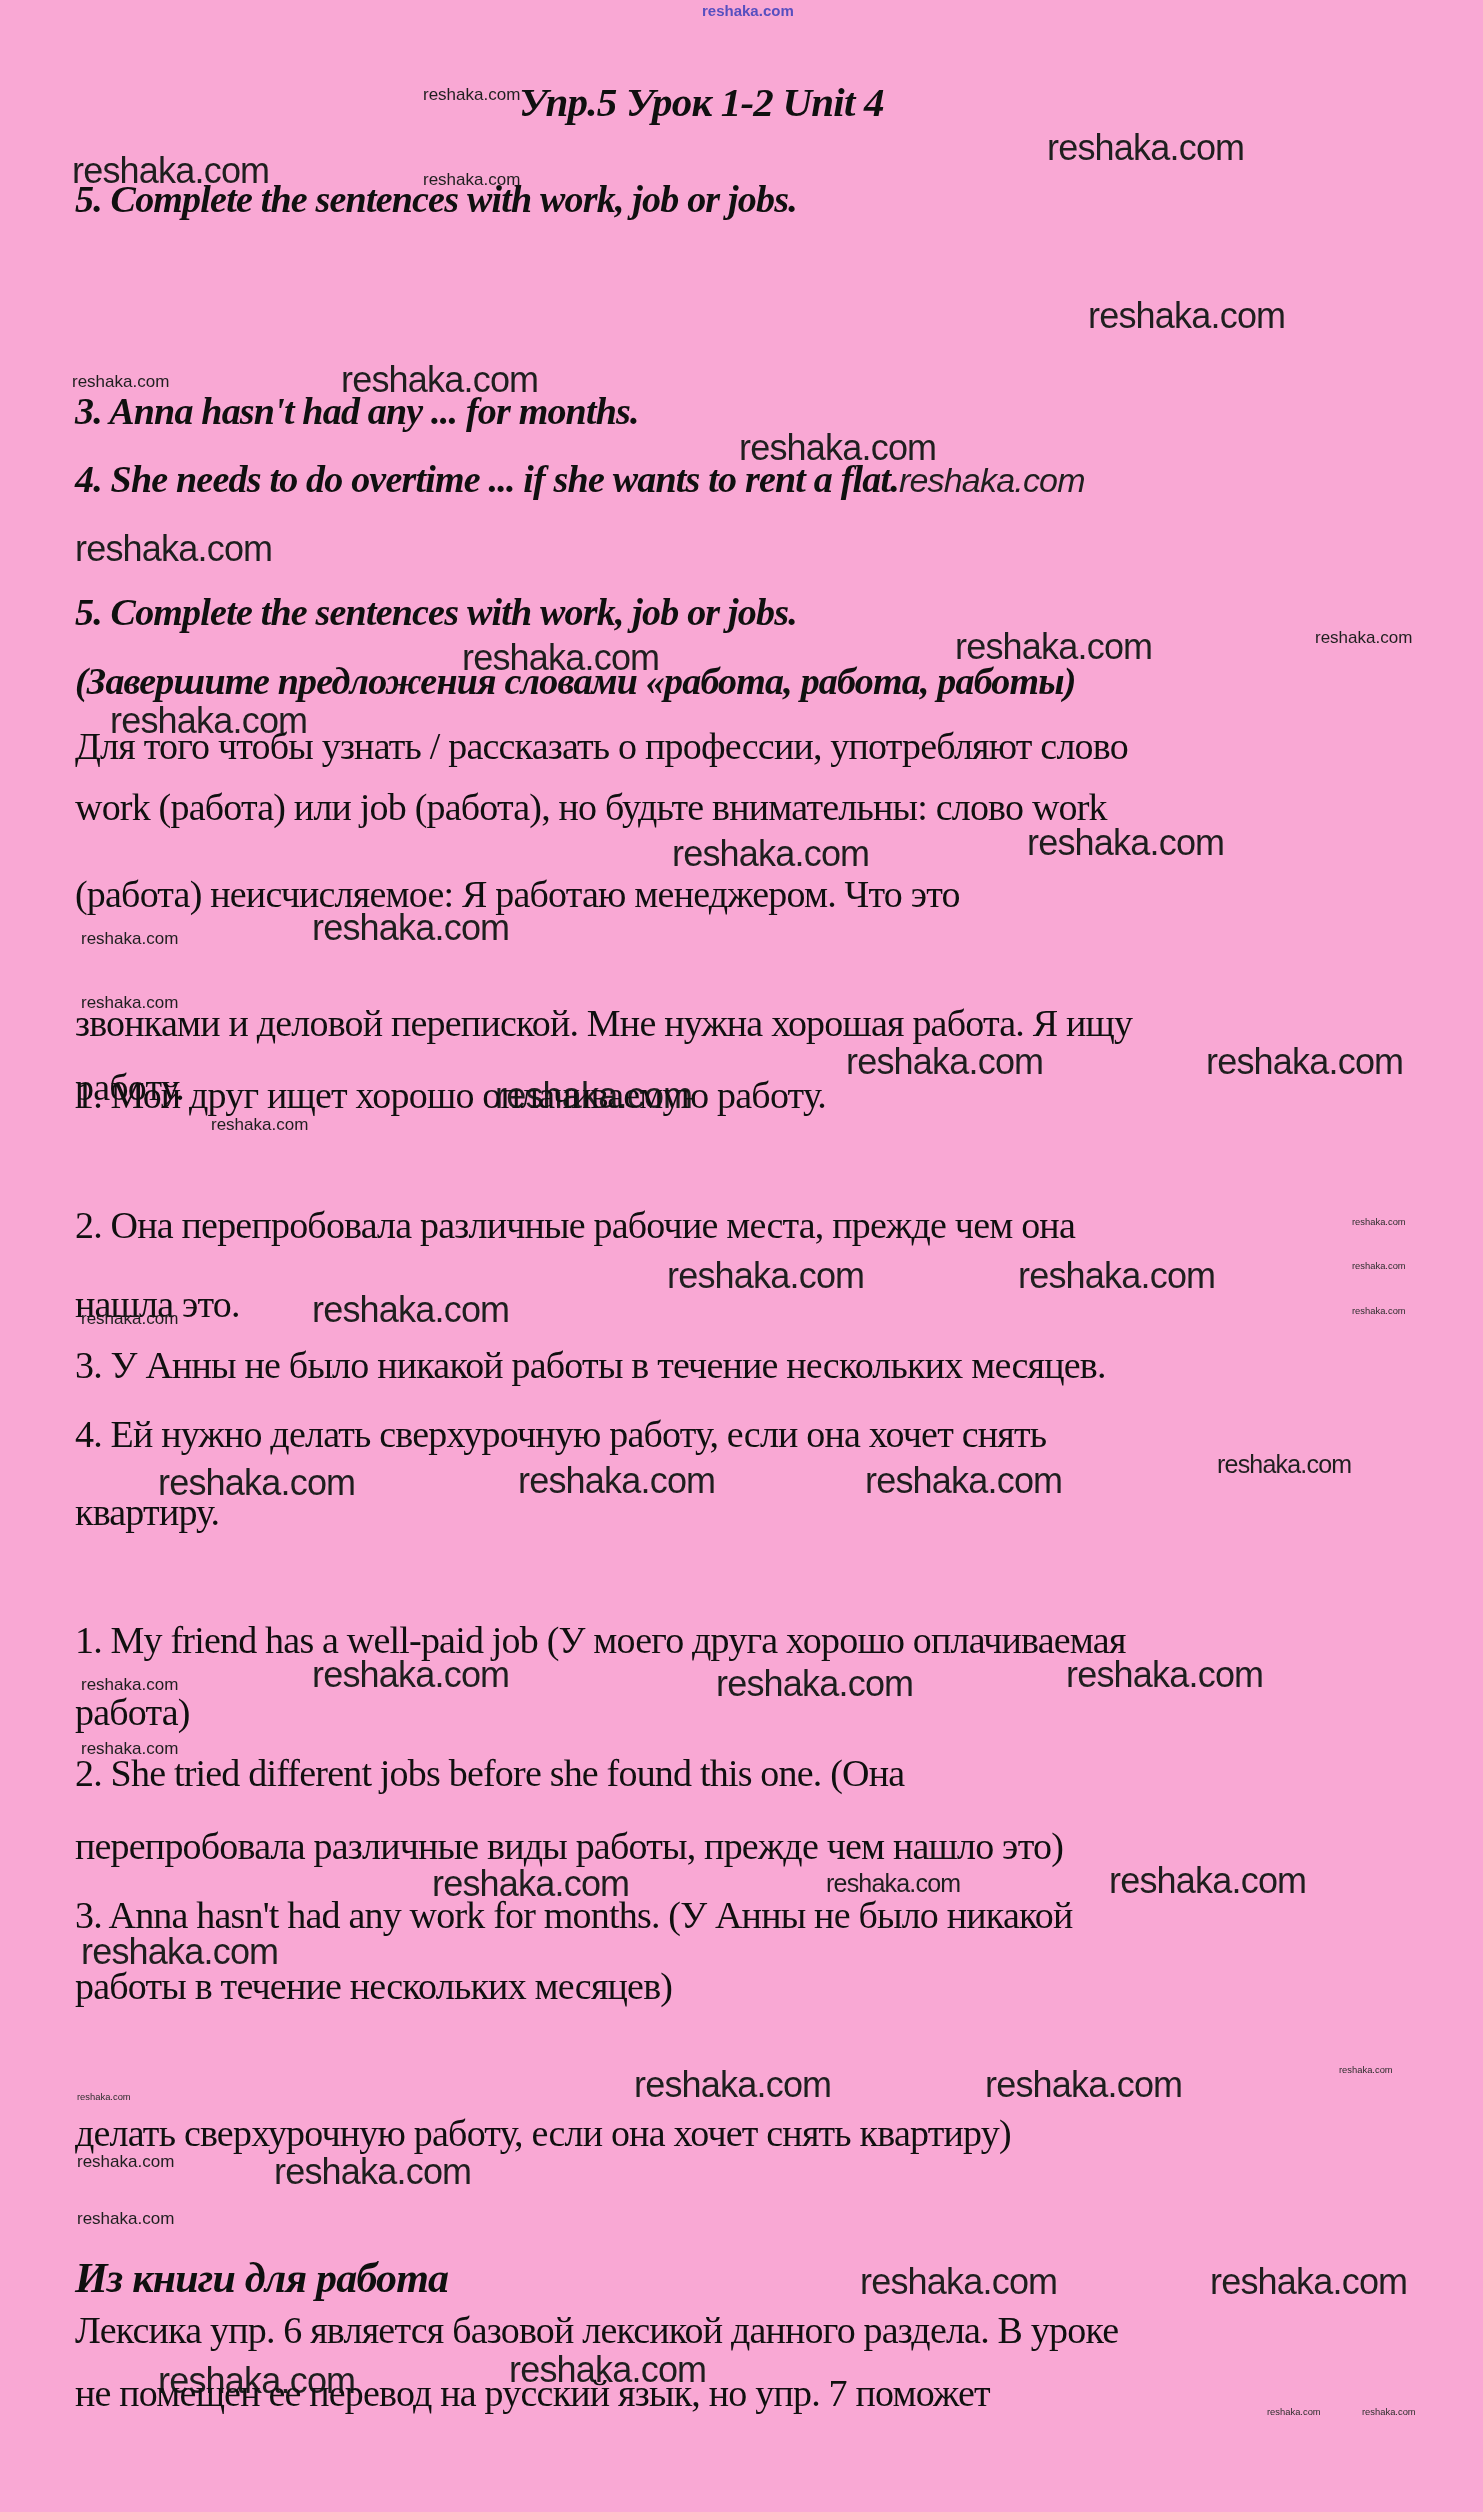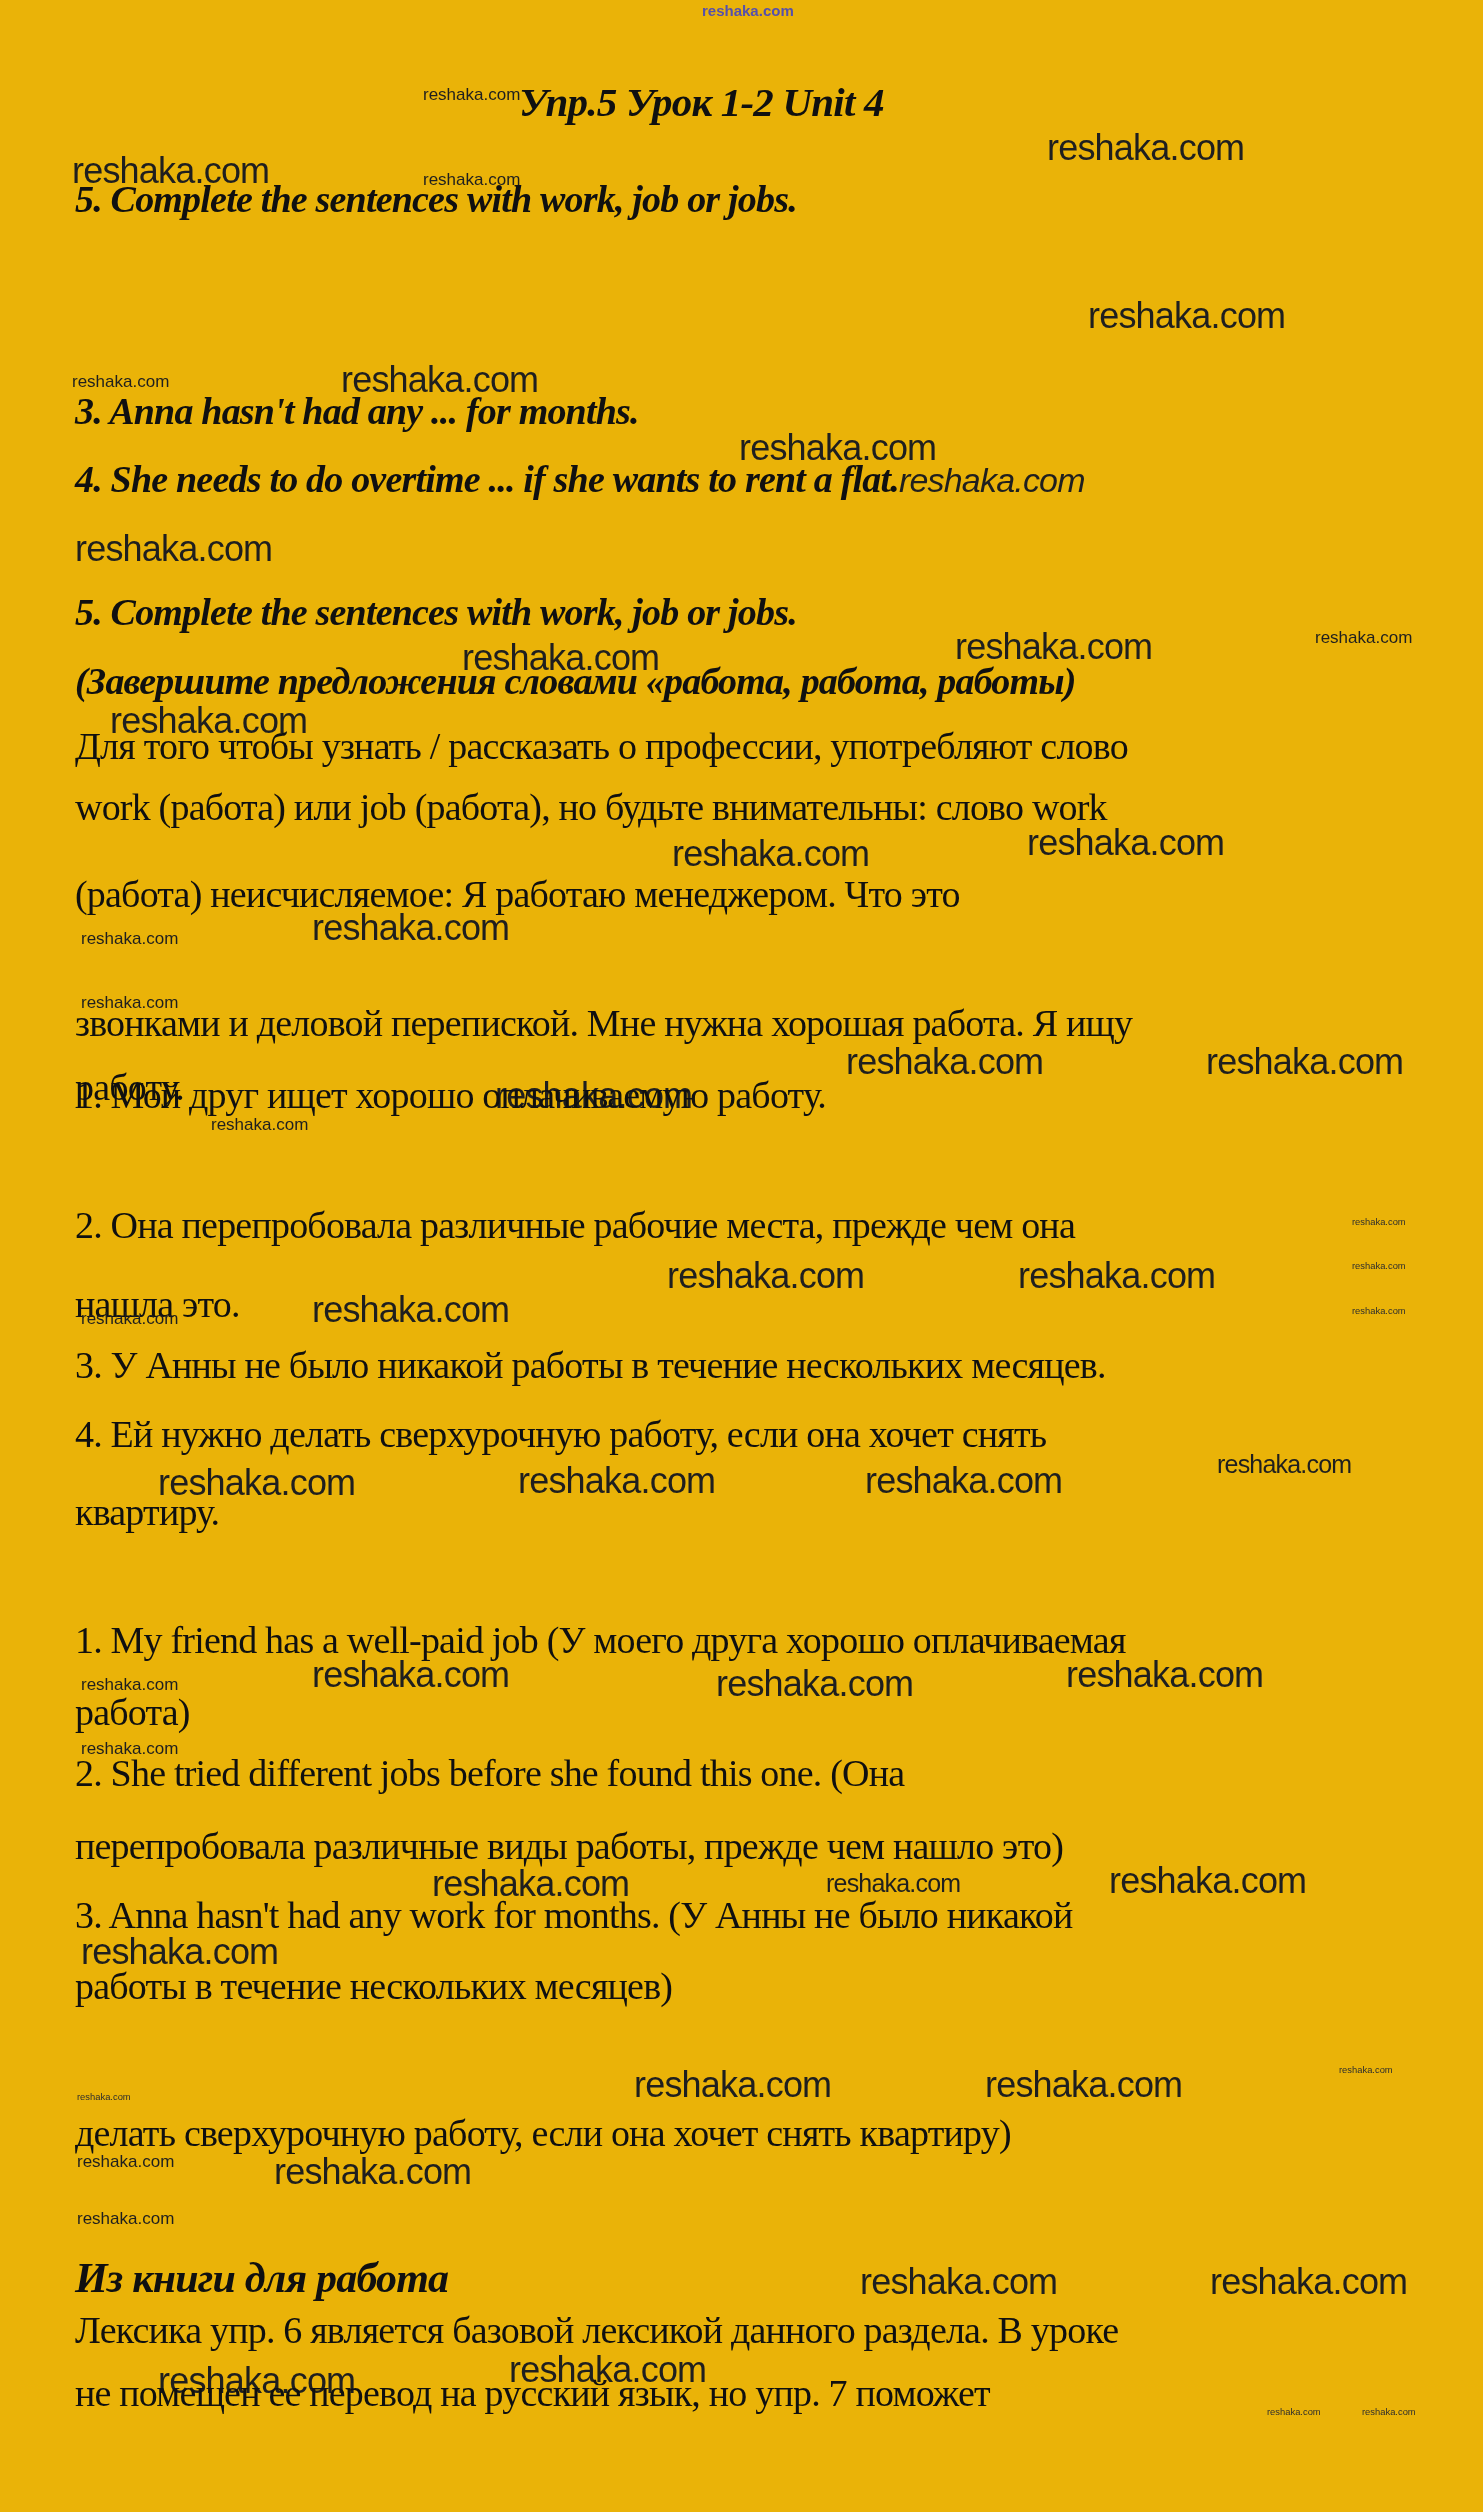--- a/index.html
+++ b/index.html
@@ -1,20 +1,20 @@
 <!DOCTYPE html>
 <html style="font-size:12.5px"><head>
 <meta charset="utf-8">
 <style>
   html,body{margin:0;padding:0;background:#ffffff;}
   .page{
     position:relative;
     width:1484px;
     height:2512px;
-    background:#eab308;
+    background:#f9a8d4;
     overflow:hidden;
     font-family:"Liberation Serif","DejaVu Serif",serif;
     color:#101010;
   }
   
   .ln{
     position:absolute;
     white-space:nowrap;
     font-size:38px;
     line-height:1.05;

